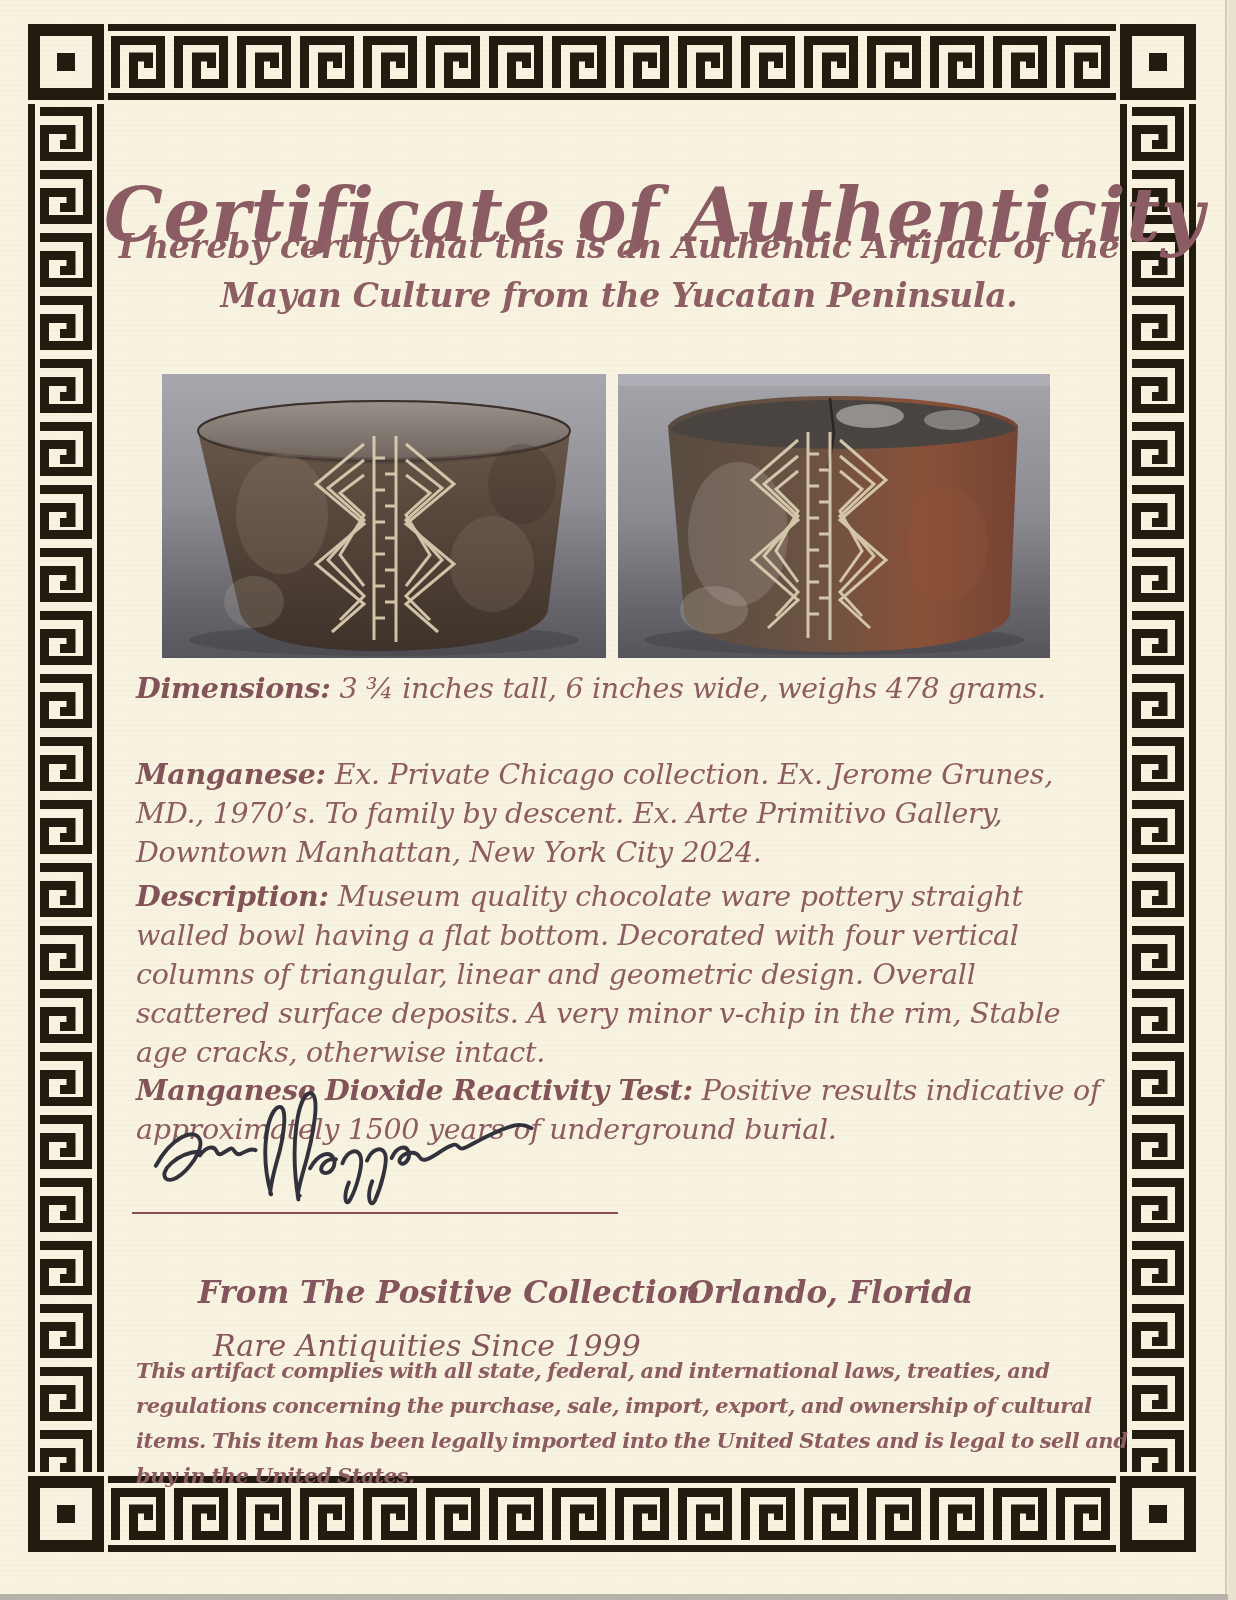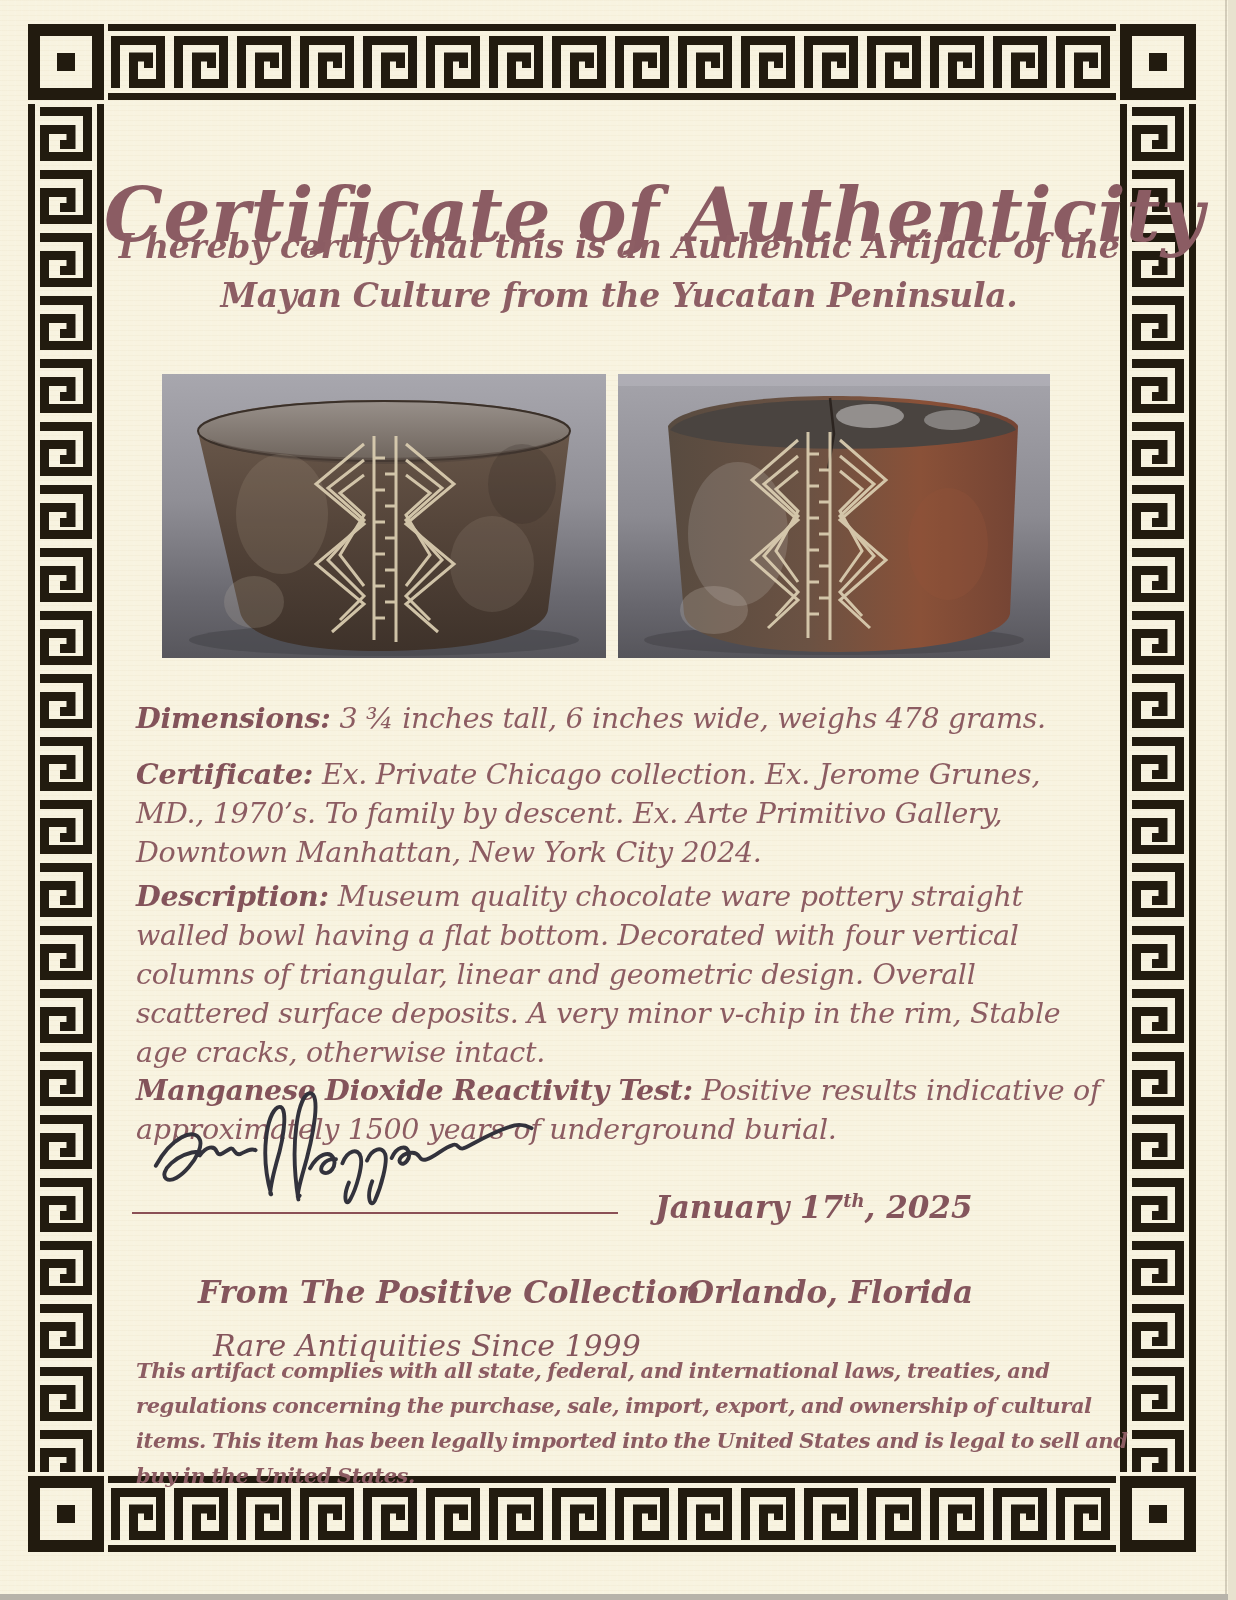--- a/index.html
+++ b/index.html
@@ -28,21 +28,21 @@
   .statement{
     position:absolute;left:91px;top:222px;width:1056px;
     text-align:center;font-size:33px;font-weight:700;line-height:49px;
     letter-spacing:-0.3px;color:#8d5e64;
   }
   .para{
     position:absolute;left:136px;width:978px;
     font-size:28.5px;line-height:39px;letter-spacing:-0.3px;color:#8c5c62;
   }
   .para .label{font-weight:700;margin-right:0.32em;color:#83535a;}
-  .p-dim{top:670px;}
+  .p-dim{top:640px;}
   .p-prov{top:726px;}
   .p-desc{top:848px;}
   .p-mang{top:1042px;}
   .photo{position:absolute;top:374px;height:284px;}
   .photo svg{display:block;}
   .photo-left{left:162px;width:444px;}
   .photo-right{left:618px;width:432px;}
   .signature{position:absolute;left:140px;top:1088px;width:480px;height:127px;}
   .sig-rule{position:absolute;left:132px;top:1212px;width:486px;height:2px;background:#8a4f55;}
   .sig-date{position:absolute;left:655px;top:1158px;font-size:31px;font-weight:700;color:#84555c;white-space:nowrap;}
@@ -220,41 +220,40 @@
         <path d="M222,82 L256,110 L222,142 L256,182 L222,218 L244,242"></path>
         <path d="M222,97 L244,115 L222,137 L244,177 L222,208"></path>
         <path d="M190,58 L190,264 M212,58 L212,266"></path>
         <path d="M190,80 h11 M201,96 h11 M190,112 h11 M201,128 h11 M190,144 h11 M201,160 h11 M190,176 h11 M201,192 h11 M190,208 h11 M201,224 h11 M190,240 h11"></path>
       </g>
     </svg>
   </div>
 
   <p class="para p-dim"><span class="label">Dimensions:</span><span>3 ¾ inches tall, 6 inches wide, weighs 478 grams.</span></p>
 
-  <p class="para p-prov"><span class="label">Certificate:</span><span>Ex. Private Chicago collection. Ex. Jerome Grunes, MD., 1970’s. To family by descent. Ex. Arte Primitivo Gallery, Downtown Manhattan, New York City 2024.</span></p>
+  <p class="para p-prov"><span class="label">Manganese:</span><span>Ex. Private Chicago collection. Ex. Jerome Grunes, MD., 1970’s. To family by descent. Ex. Arte Primitivo Gallery, Downtown Manhattan, New York City 2024.</span></p>
 
   <p class="para p-desc"><span class="label">Description:</span><span>Museum quality chocolate ware pottery straight walled bowl having a flat bottom. Decorated with four vertical columns of triangular, linear and geometric design. Overall scattered surface deposits. A very minor v-chip in the rim, Stable age cracks, otherwise intact.</span></p>
 
   <p class="para p-mang"><span class="label">Manganese Dioxide Reactivity Test:</span><span>Positive results indicative of approximately 1500 years of underground burial.</span></p>
 
   <div class="signature">
     <svg width="480" height="127" viewBox="0 0 370 98">
       <path d="M12,60 C24,38 42,30 46,40 C50,50 28,76 20,70 C14,65 28,50 46,49
                M46,52 C51,45 57,44 59,49 C61,54 65,49 69,47 C73,45 72,52 77,51 C82,49 85,46 89,48
                M101,82 C92,50 98,20 106,15 C114,11 112,35 105,58 C102,69 99,83 101,82
                M122,86 C115,42 122,5 131,4 C139,4 135,33 125,67 C122,78 120,88 123,83
                M131,62 C137,51 146,48 149,54 C152,60 146,68 141,65 C137,63 142,54 151,55
                M156,58 C160,48 168,46 170,53 C172,59 167,77 162,86 C159,92 156,85 161,73
                M175,56 C179,46 187,45 189,51 C191,57 186,76 181,87 C178,93 174,85 179,72
                M194,54 C198,45 205,44 207,49 C209,54 204,60 201,58 C198,56 202,50 210,50 C217,50 214,57 221,55 C228,53 234,46 241,44 C246,42 245,49 251,46 C257,43 272,34 285,30 C293,27 298,29 302,31" fill="none" stroke="#32323c" stroke-width="3" stroke-linecap="round" stroke-linejoin="round"></path>
     </svg>
   </div>
   <div class="sig-rule"></div>
 
-  <p class="sig-date"><span>January 17</span><sup>th</sup><span>, 2025</span></p>
 
   <p class="from-line">From The Positive Collection</p>
   <p class="city-line">Orlando, Florida</p>
   <p class="tagline">Rare Antiquities Since 1999</p>
 
   <p class="legal">This artifact complies with all state, federal, and international laws, treaties, and regulations concerning the purchase, sale, import, export, and ownership of cultural items. This item has been legally imported into the United States and is legal to sell and buy in the United States.</p>
 
   <div class="scan-right"></div>
   <div class="scan-bottom"></div>
 </div>

